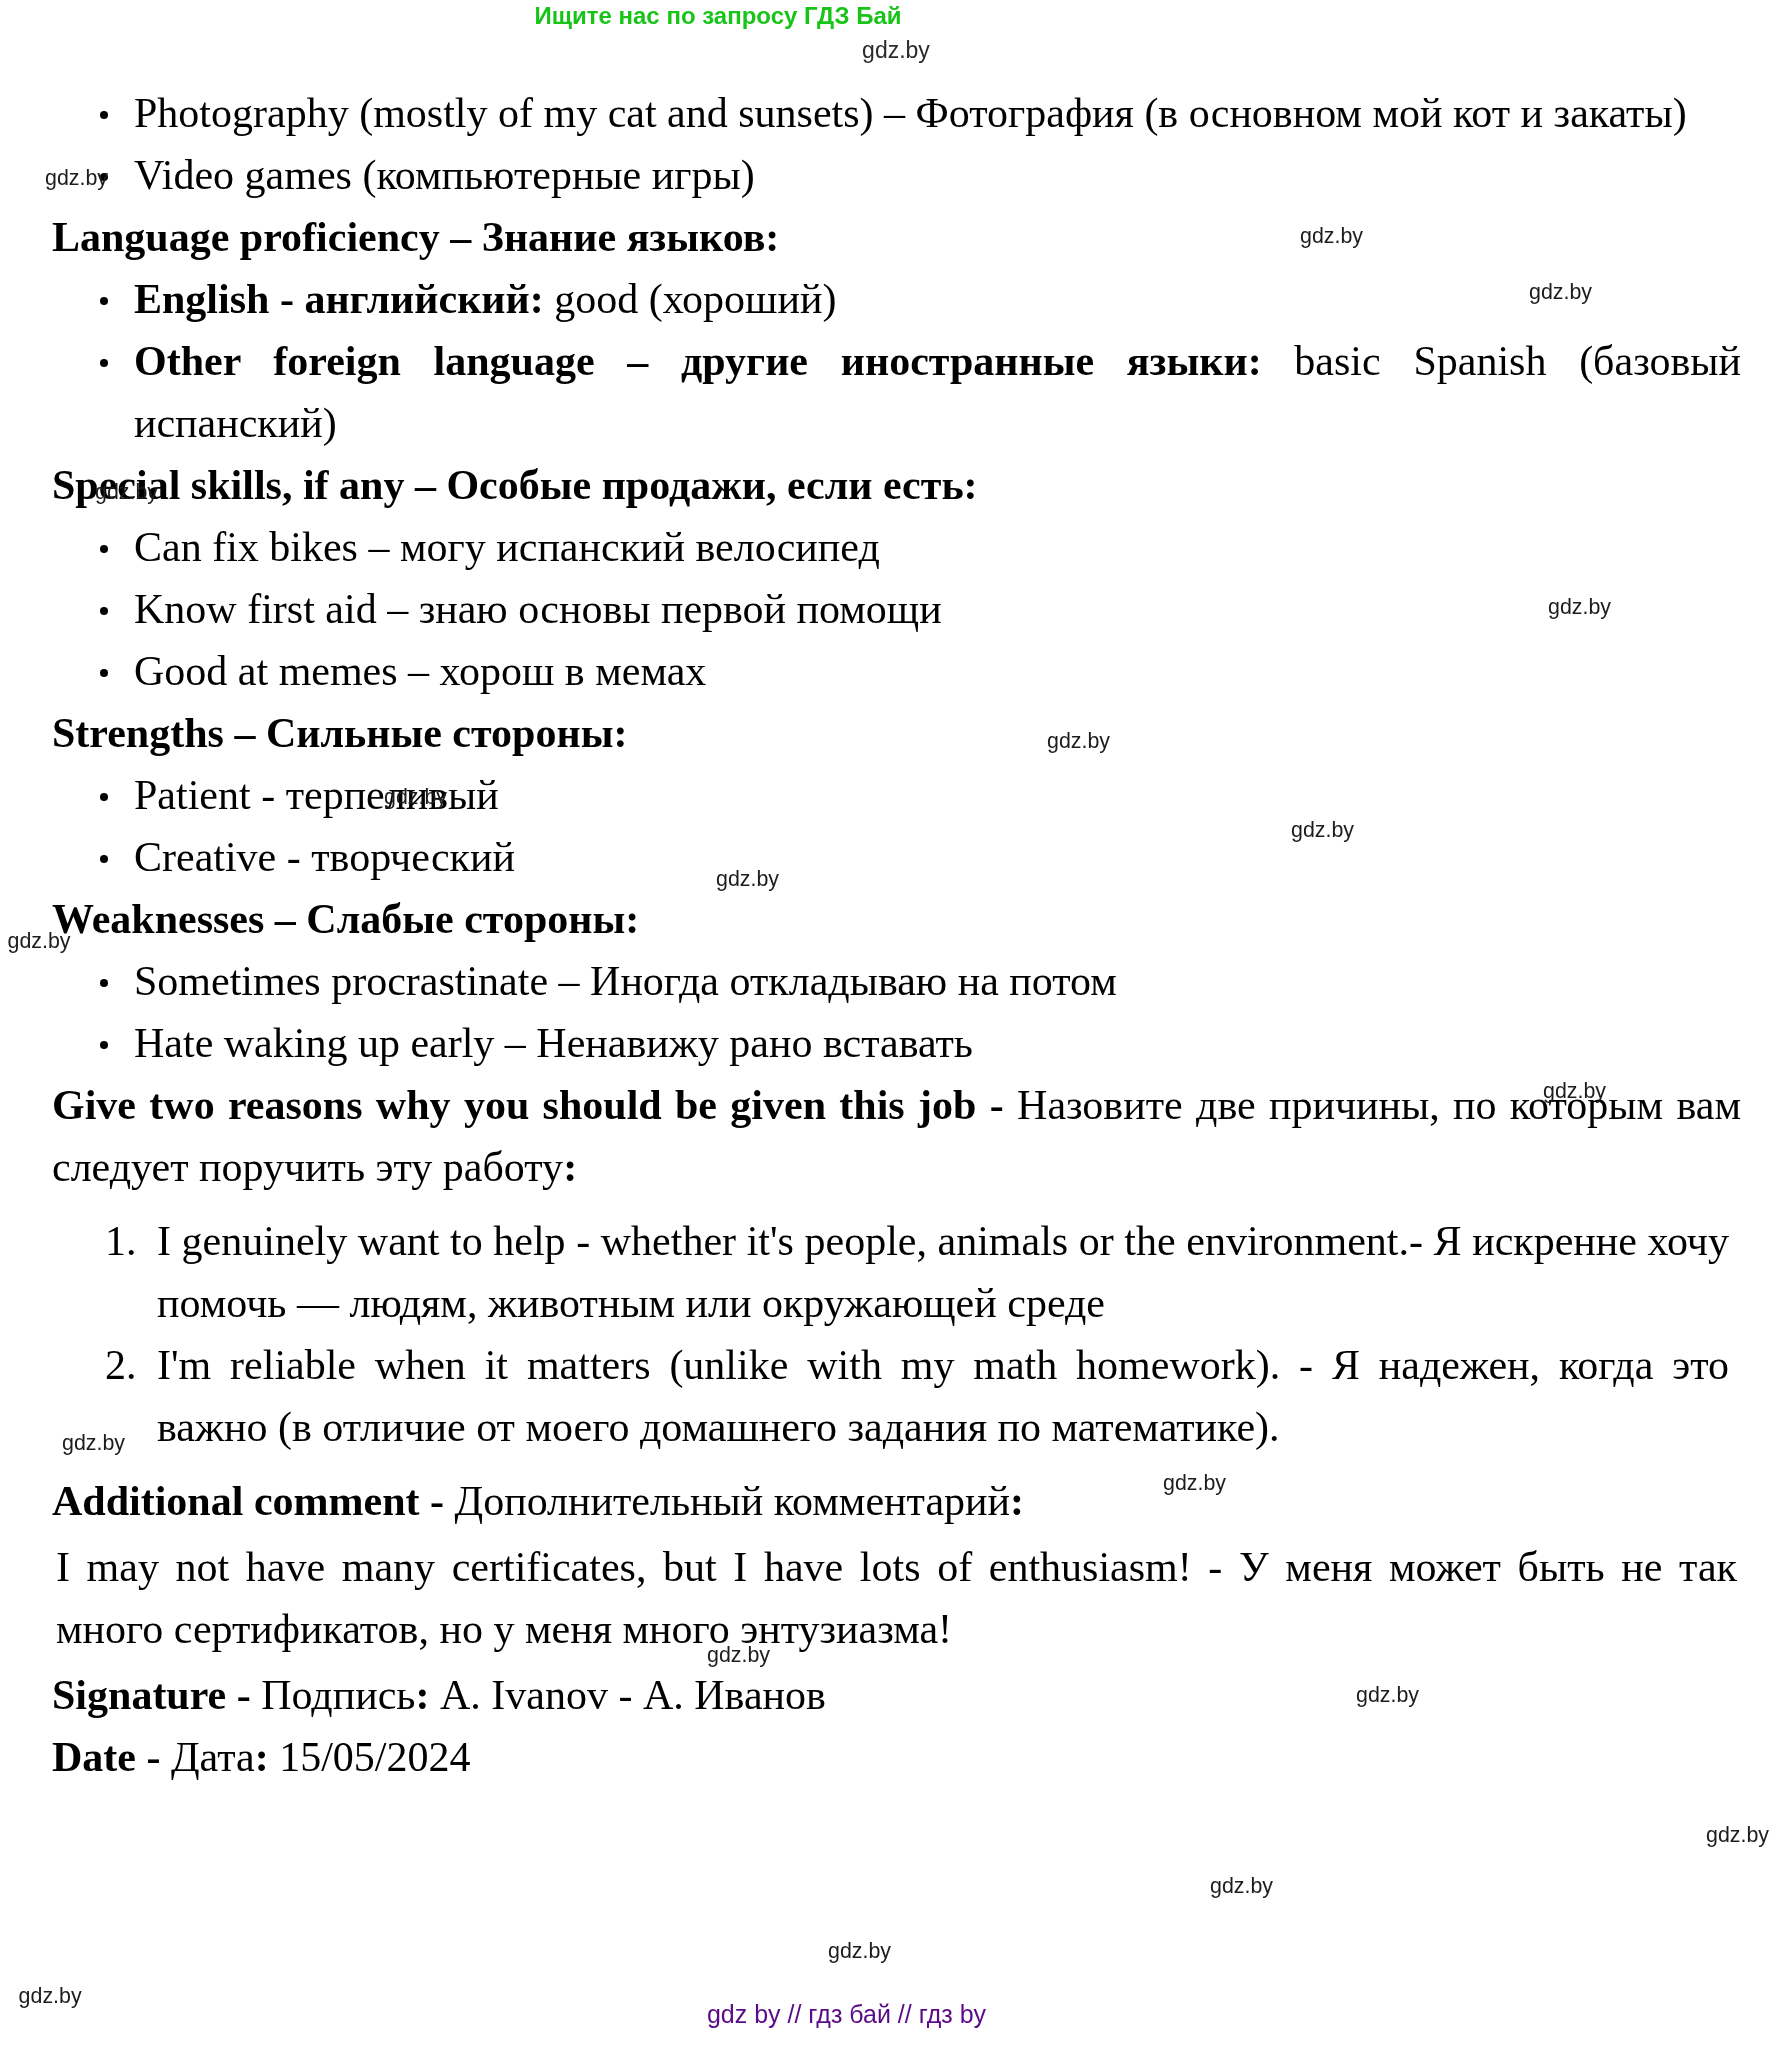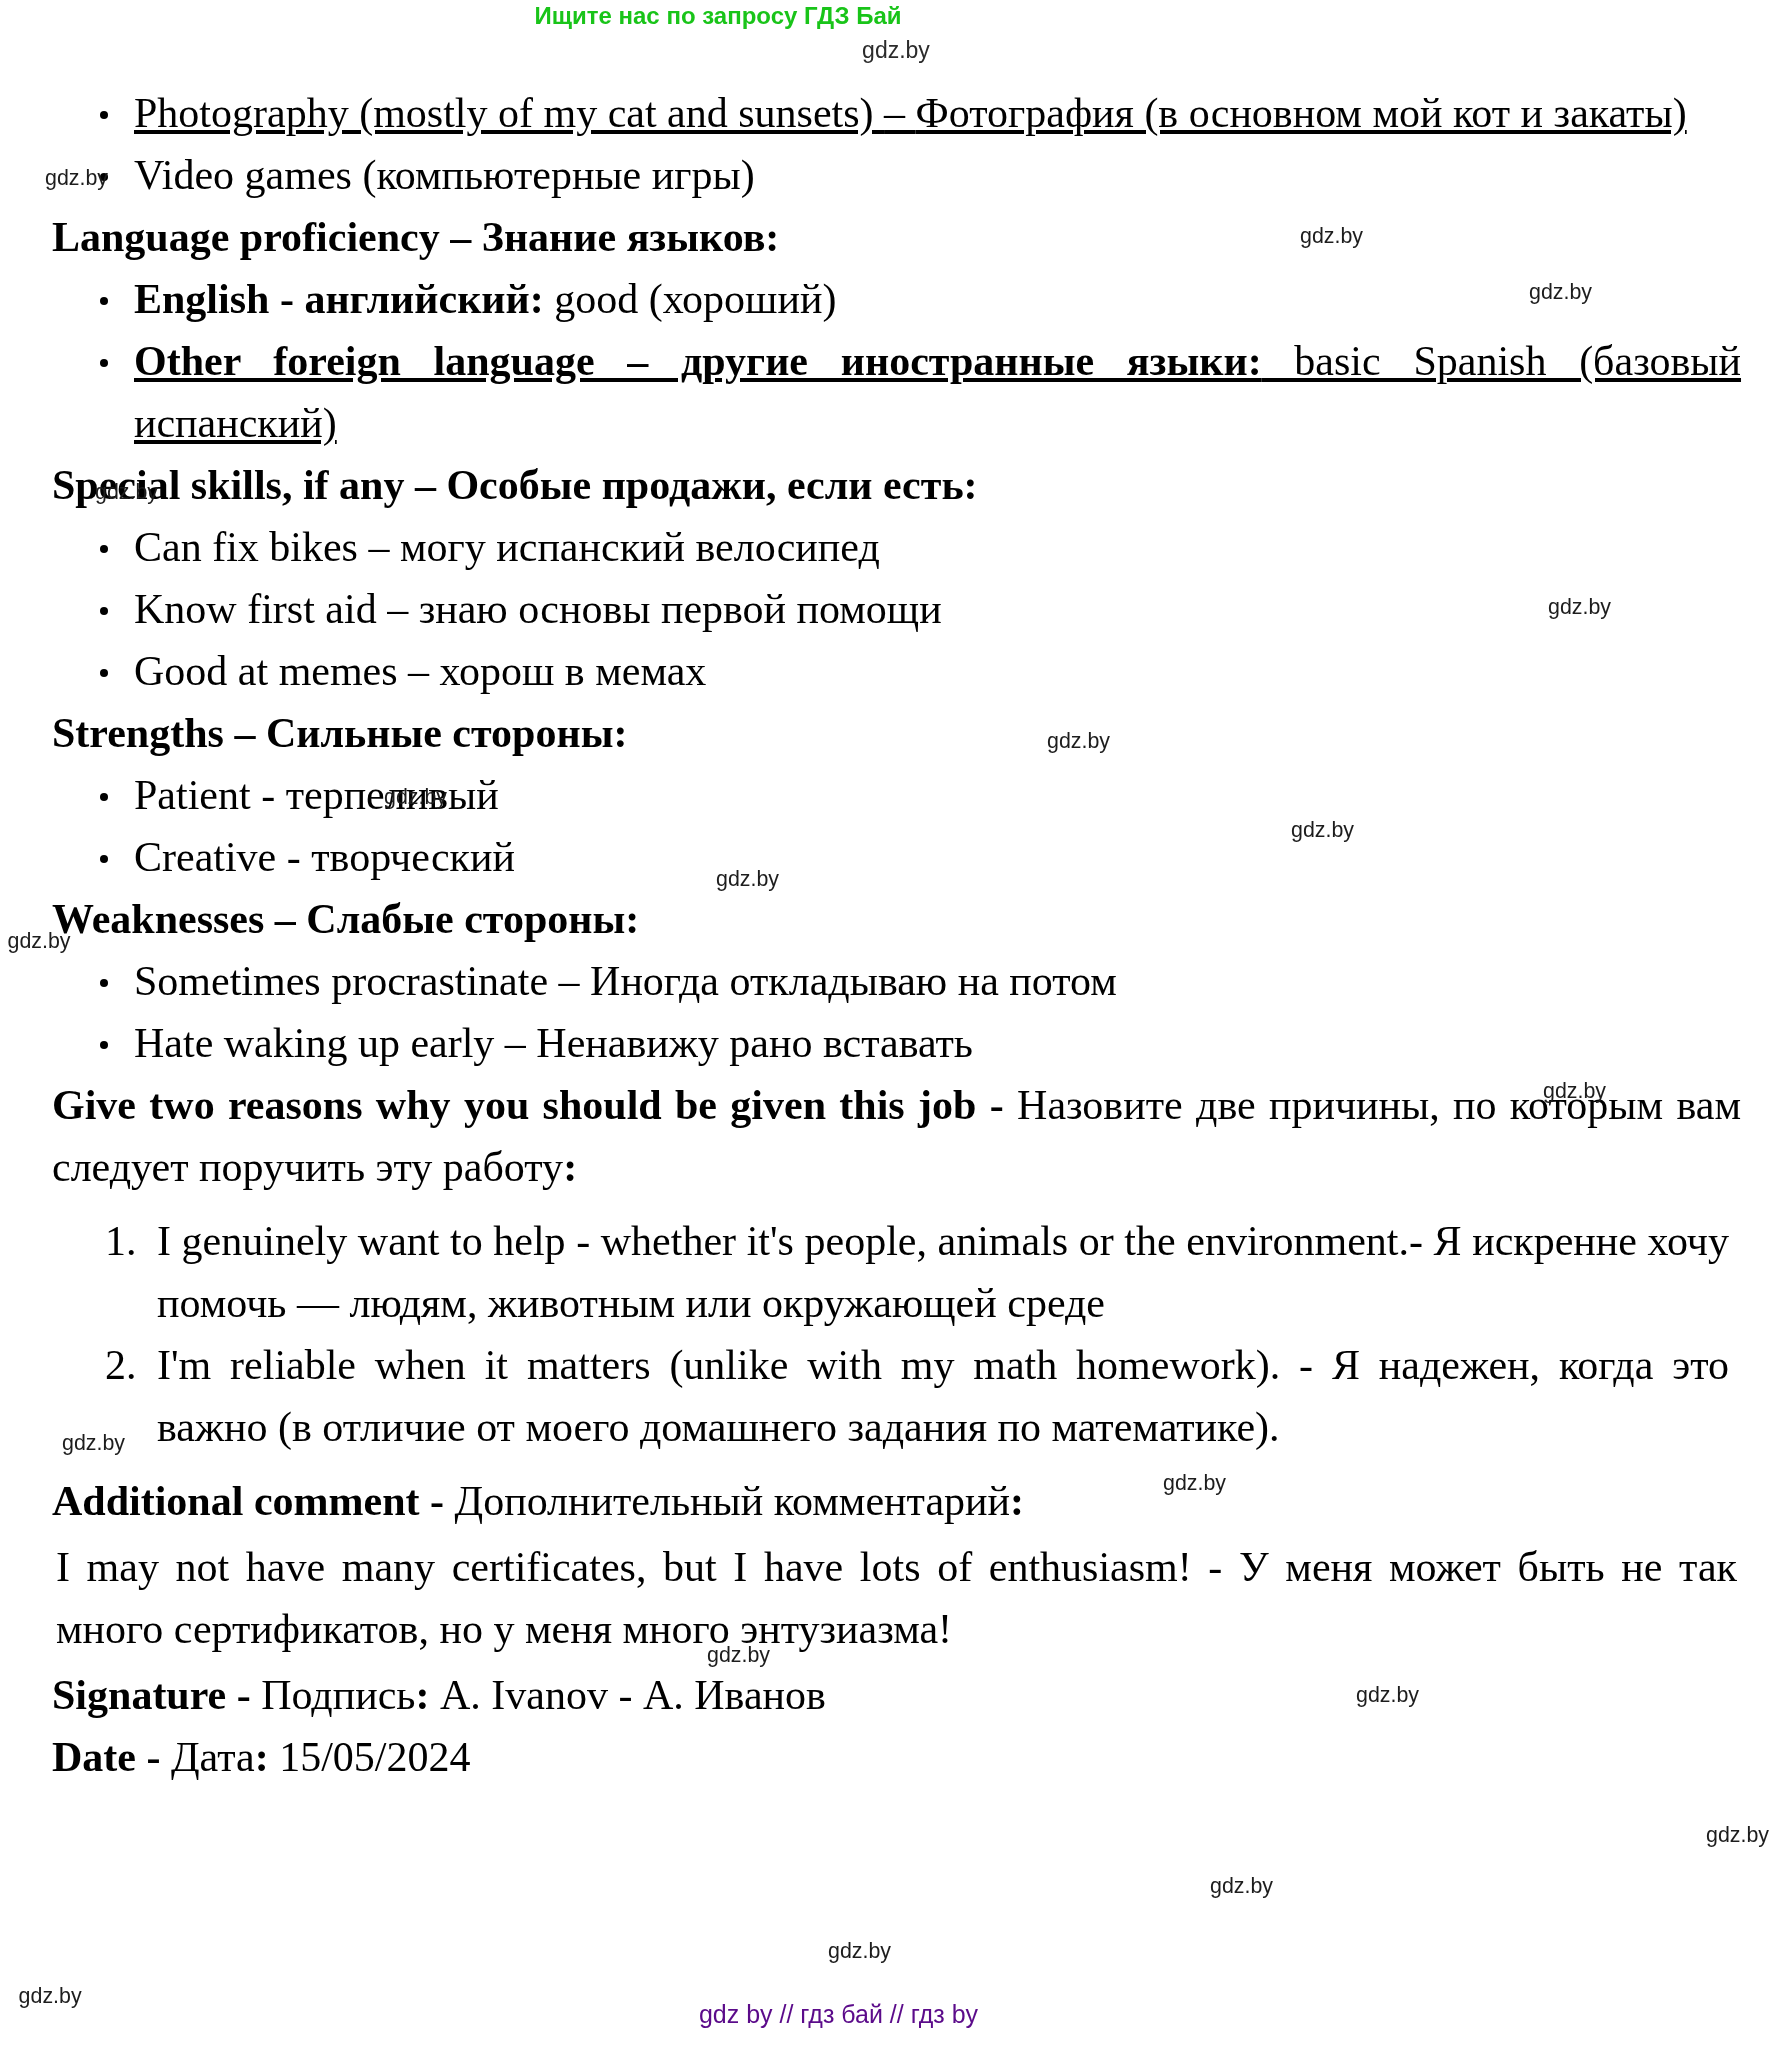--- a/index.html
+++ b/index.html
@@ -89,21 +89,20 @@
     top: 29px;
     width: 8.4px;
     height: 8.4px;
     background: #000;
     border-radius: 50%;
   }
   ul.bl > li.just {
     text-align: justify;
     text-align-last: left;
     white-space: normal;
-    text-decoration: underline;
   }
 
   
   ol.nl {
     list-style: none;
     margin: 12px;
     padding: 0;
     counter-reset: item;
   }
   ol.nl > li {
@@ -136,21 +135,21 @@
     font-size: 21.4px;
     color: #1d1d1d;
     white-space: nowrap;
     pointer-events: none;
   }
 
   
   .site-footer {
     position: absolute;
     bottom: 20.5px;
-    left: 0;
+    left: 8px;
     width: 1677px;
     text-align: center;
     font-family: "Liberation Sans", "DejaVu Sans", sans-serif;
     font-size: 25px;
     color: #5b0b8a;
   }
 </style>
 </head>
 <body>
 

